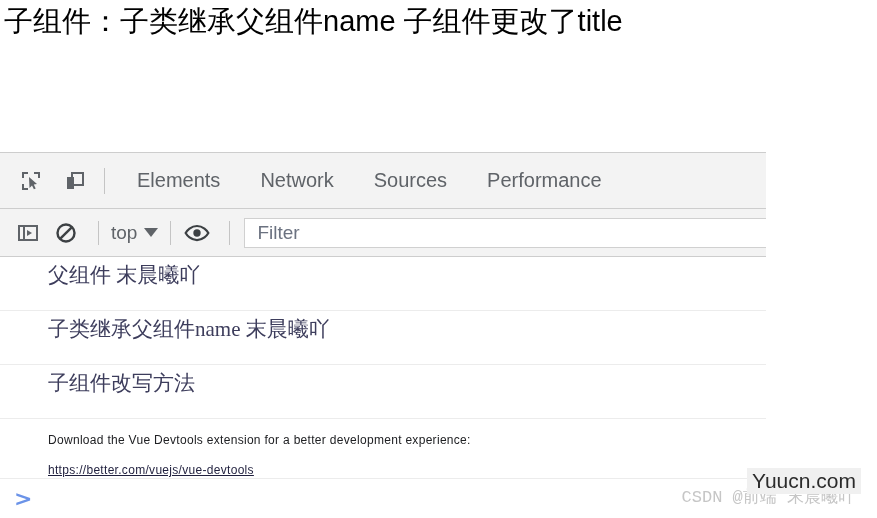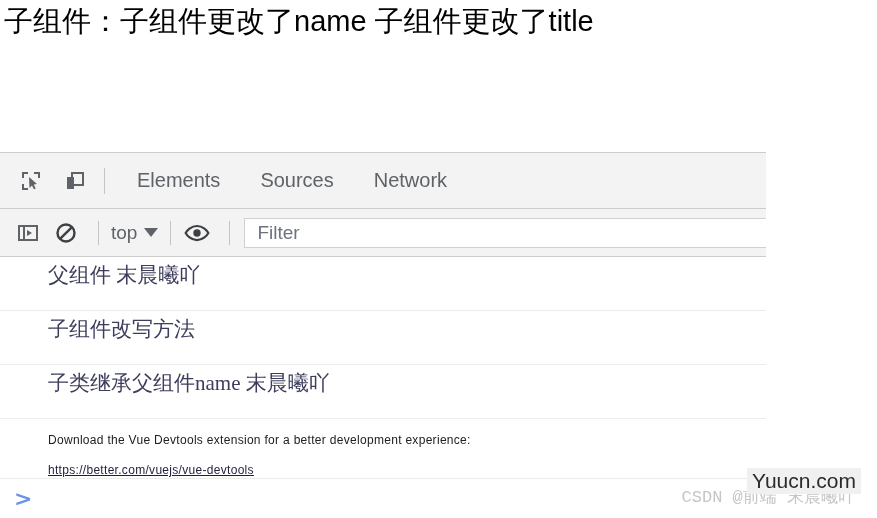--- a/index.html
+++ b/index.html
@@ -240,21 +240,21 @@
     padding: 1px 5px;
     white-space: nowrap;
     pointer-events: none;
     font-family: "Liberation Sans", sans-serif;
   }
 </style>
 </head>
 <body>
 
 <div class="page-area">
-  <div class="page-title">子组件：子组件更改了name 子组件更改了title</div>
+  <div class="page-title">子组件：子类继承父组件name 子组件更改了title</div>
 </div>
 
 <div class="devtools">
 
   <div class="tabbar">
 
     <div class="tool-icon">
       <svg width="24" height="24" viewBox="0 0 24 24">
         <path d="M3 3h6V5H5v4H3V3z" fill="#5f6368"></path>
         <path d="M3 15v6h6v-2H5v-4H3z" fill="#5f6368"></path>
@@ -270,24 +270,27 @@
       </svg>
     </div>
 
     <div class="vdivider"></div>
 
     <div class="tabs">
       <div class="tab">
         <span>Elements</span>
       </div>
       <div class="tab">
+        <span>Network</span>
+      </div>
+      <div class="tab">
         <span>Sources</span>
       </div>
       <div class="tab">
-        <span>Network</span>
+        <span>Performance</span>
       </div>
     </div>
   </div>
 
   <div class="console-toolbar">
 
     <div class="ctb-icon">
       <svg width="24" height="24" viewBox="0 0 24 24">
         <rect x="3" y="5" width="18" height="14" fill="none" stroke="#5f6368" stroke-width="2"></rect>
         <line x1="8" y1="5" x2="8" y2="19" stroke="#5f6368" stroke-width="2"></line>
@@ -321,22 +324,22 @@
     <div class="ctb-div"></div>
 
     <div class="filter-input">
       <span>Filter</span>
     </div>
   </div>
 
   <div class="console-body">
 
     <div class="msg cn">父组件 末晨曦吖</div>
+    <div class="msg cn">子类继承父组件name 末晨曦吖</div>
     <div class="msg cn">子组件改写方法</div>
-    <div class="msg cn">子类继承父组件name 末晨曦吖</div>
 
     <div class="msg mono">
       <span>Download the Vue Devtools extension for a better development experience:</span>
       <br>
       <span class="url">https://better.com/vuejs/vue-devtools</span>
     </div>
 
     <div class="prompt-row">
       <span class="prompt-chevron">&gt;</span>
     </div>

